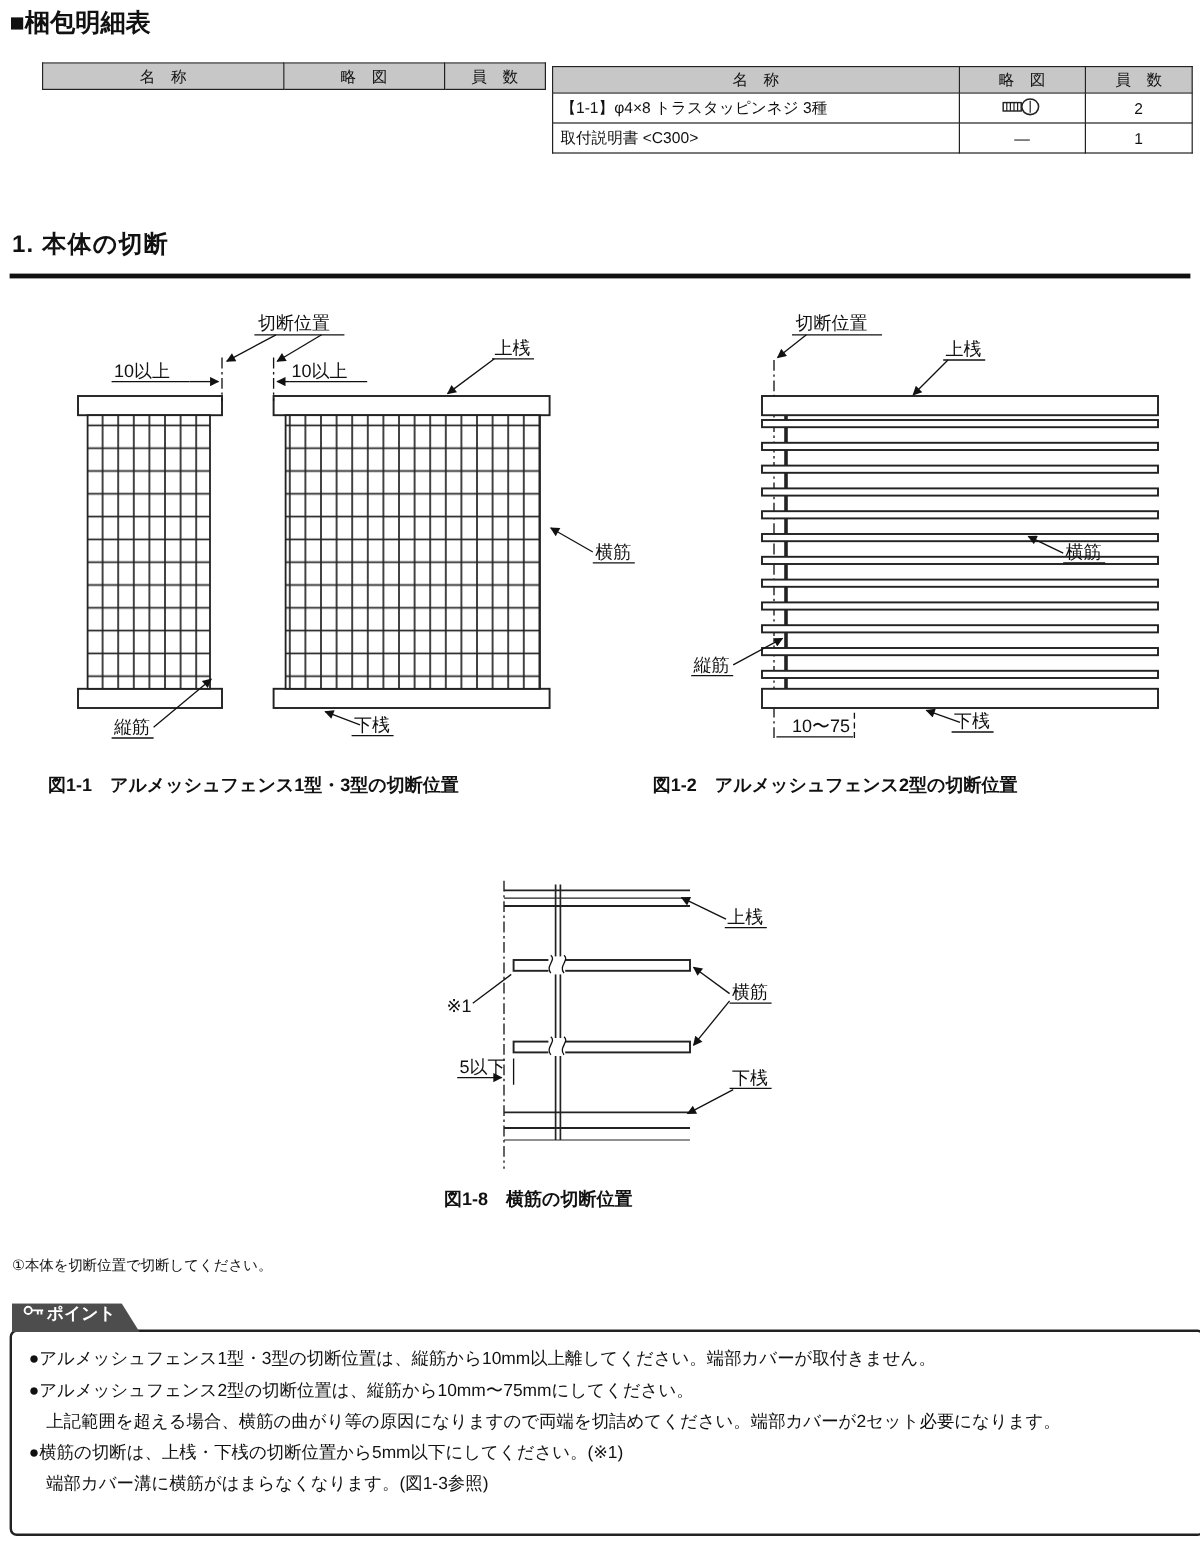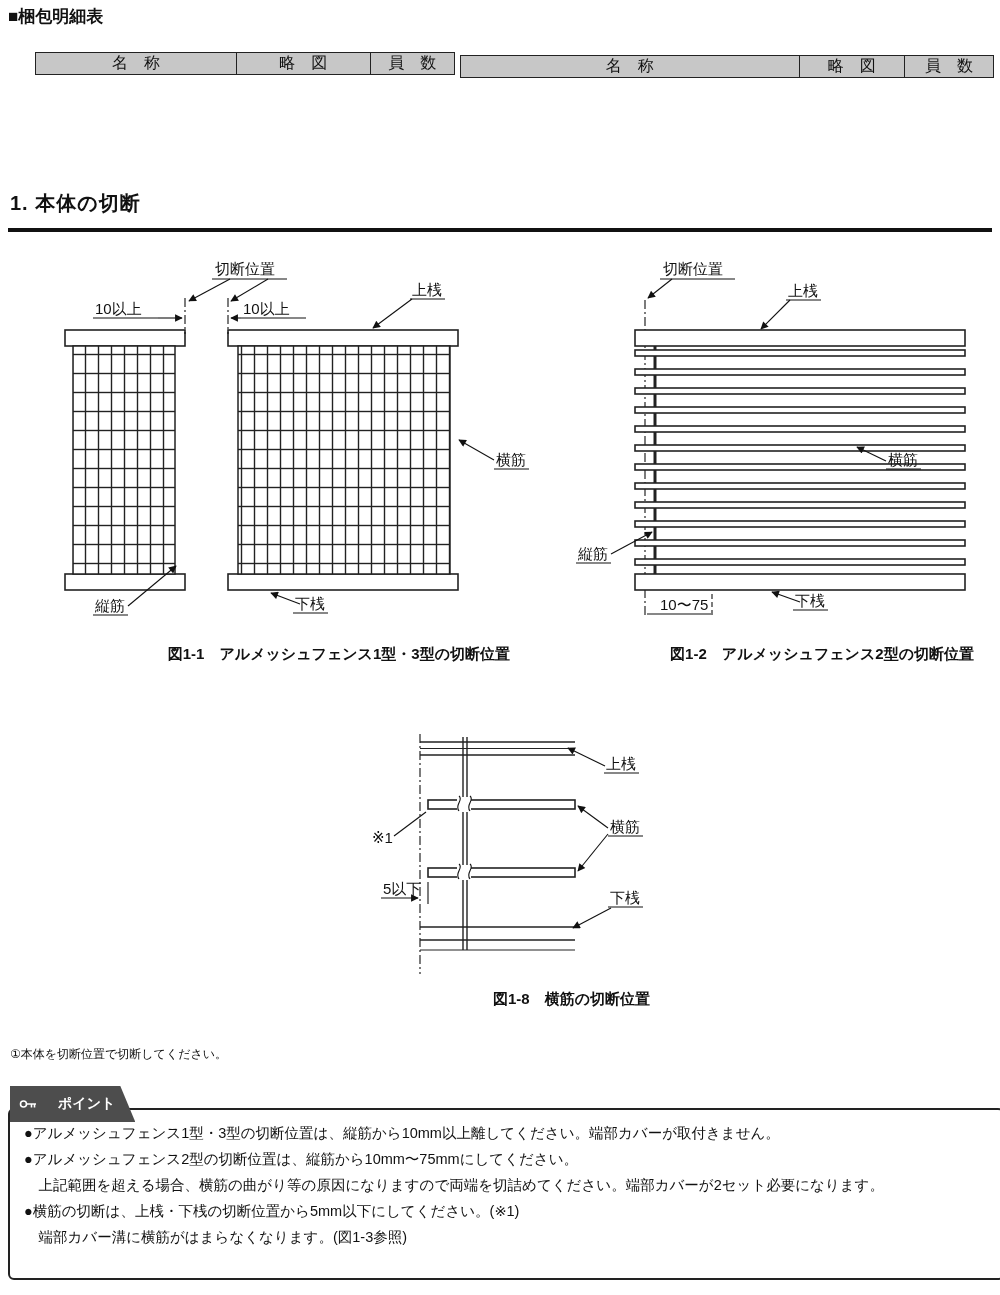--- a/index.html
+++ b/index.html
@@ -2,39 +2,39 @@
 <html><head>
 <meta charset="utf-8">
 <style>
   html,body{margin:0;padding:0}
   body{
     width:1000px;height:1295px;position:relative;background:#fff;
     font-family:"Liberation Sans","DejaVu Sans",sans-serif;color:#111;
     overflow:hidden;
   }
   .abs{position:absolute}
-  .pack-heading{font-size:17px;font-weight:bold}
+  .pack-heading{font-size:21px;font-weight:bold}
   .pack-table{border-collapse:collapse;table-layout:fixed}
-  .pack-table td,.pack-table th{border:1.5px solid #222;font-size:16px;padding:0 6px;overflow:hidden}
+  .pack-table td,.pack-table th{border:1.5px solid #222;font-size:13px;padding:0 6px;overflow:hidden}
   .pack-table th{background:#c7c7c7;font-weight:normal;height:21px;text-align:center;padding:0}
   .cell-center{text-align:center}
   .section-title{font-size:20px;font-weight:bold;letter-spacing:1px}
   .rule{background:#111;height:4px}
-  .caption{font-size:15px;font-weight:bold;text-align:right}
+  .caption{font-size:15px;font-weight:bold;text-align:left}
   .fig-svg{position:absolute}
   svg text{font-size:15px;fill:#111;font-family:"Liberation Sans","DejaVu Sans",sans-serif}
   .part{fill:#fff;stroke:#222;stroke-width:1.6}
   .thin{stroke:#111;stroke-width:1.1;fill:none}
   .dashdot{stroke:#111;stroke-width:1.1;fill:none;stroke-dasharray:9 3 2 3}
   .dash2{stroke:#111;stroke-width:1.1;fill:none;stroke-dasharray:5 3}
   .step-text{font-size:12px}
   .point-box{position:absolute;border:2px solid #222;border-radius:6px;background:#fff}
   .point-tab{
-    position:absolute;background:#4d4d4d;color:#fff;display:flex;align-items:center;gap:21px;
-    padding:0 20px 0 9px;height:36px;font-size:14px;font-weight:bold;
+    position:absolute;background:#4d4d4d;color:#fff;display:flex;align-items:flex-start;gap:2px;
+    padding:0 20px 0 9px;height:24px;font-size:14px;font-weight:bold;
     clip-path:polygon(0 0,calc(100% - 15px) 0,100% 100%,0 100%);z-index:2;
   }
   .point-line{font-size:14.5px;line-height:26px;white-space:pre-wrap}
 </style>
 </head>
 <body>
 
 <div class="abs pack-heading" style="left:8px;top:5px">■梱包明細表</div>
 
 <table class="pack-table abs" style="left:35px;top:52px;width:420px">
@@ -56,20 +56,40 @@
   <colgroup>
       <col style="width:338px">
       <col style="width:105px">
       <col style="width:89px">
     </colgroup>
   <tbody>
       <tr>
     <th>名　称</th>
     <th>略　図</th>
     <th>員　数</th>
+  </tr>
+  <tr style="height:25px">
+    <td>【1-1】φ4×8 トラスタッピンネジ 3種</td>
+    <td class="cell-center">
+      <svg width="40" height="16" viewBox="0 0 40 16">
+        <rect x="4" y="4.5" width="15" height="7" fill="#fff" stroke="#222" stroke-width="1.2"></rect>
+        <line x1="7" y1="4.5" x2="7" y2="11.5" stroke="#222" stroke-width="1"></line>
+        <line x1="10" y1="4.5" x2="10" y2="11.5" stroke="#222" stroke-width="1"></line>
+        <line x1="13" y1="4.5" x2="13" y2="11.5" stroke="#222" stroke-width="1"></line>
+        <line x1="16" y1="4.5" x2="16" y2="11.5" stroke="#222" stroke-width="1"></line>
+        <ellipse cx="26.5" cy="8" rx="7" ry="6.5" fill="#fff" stroke="#222" stroke-width="1.3"></ellipse>
+        <line x1="26.5" y1="3" x2="26.5" y2="13" stroke="#222" stroke-width="1"></line>
+      </svg>
+    </td>
+    <td class="cell-center">2</td>
+  </tr>
+  <tr style="height:25px">
+    <td>取付説明書 &lt;C300&gt;</td>
+    <td class="cell-center">―</td>
+    <td class="cell-center">1</td>
   </tr>
 </tbody>
   </table>
 
 <div class="abs section-title" style="left:10px;top:190px">1. 本体の切断</div>
 <div class="abs rule" style="left:8px;top:228px;width:984px"></div>
 
 <svg class="fig-svg" style="left:40px;top:250px" width="520" height="385" viewBox="0 0 520 385">
   <defs>
     <marker id="arrow1" viewBox="0 0 10 10" refX="9" refY="5" markerWidth="9" markerHeight="7" orient="auto-start-reverse">

